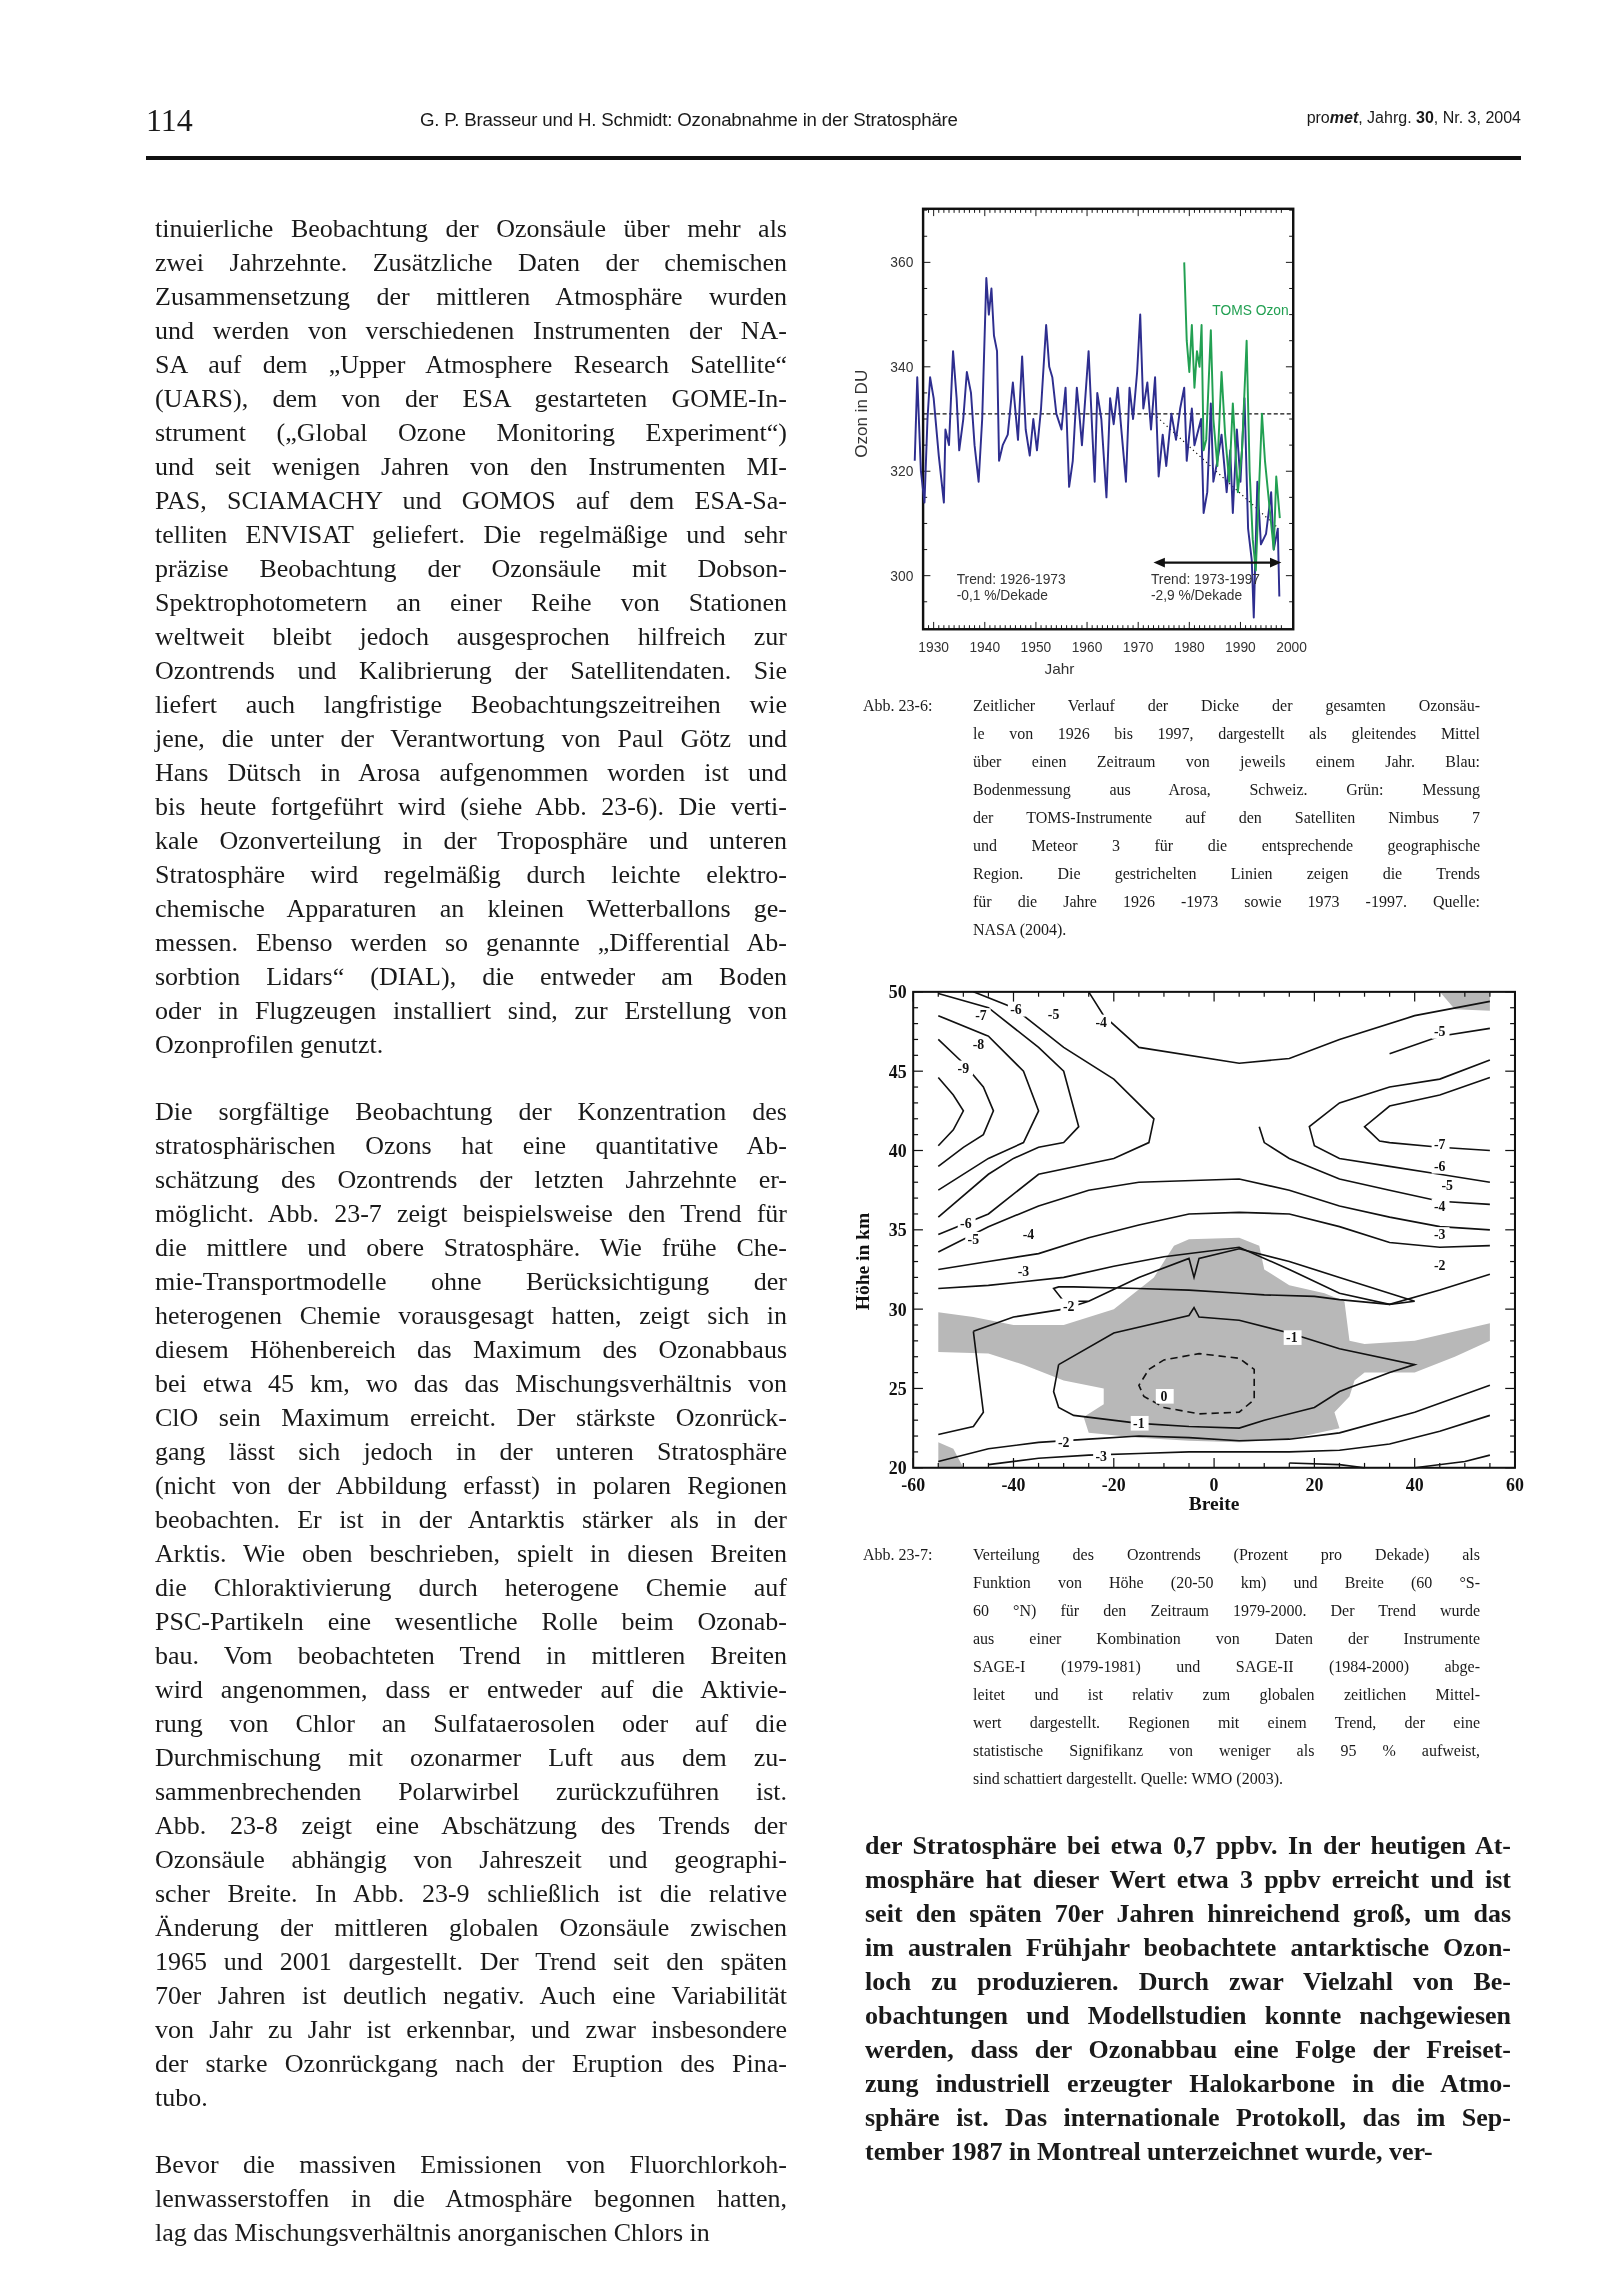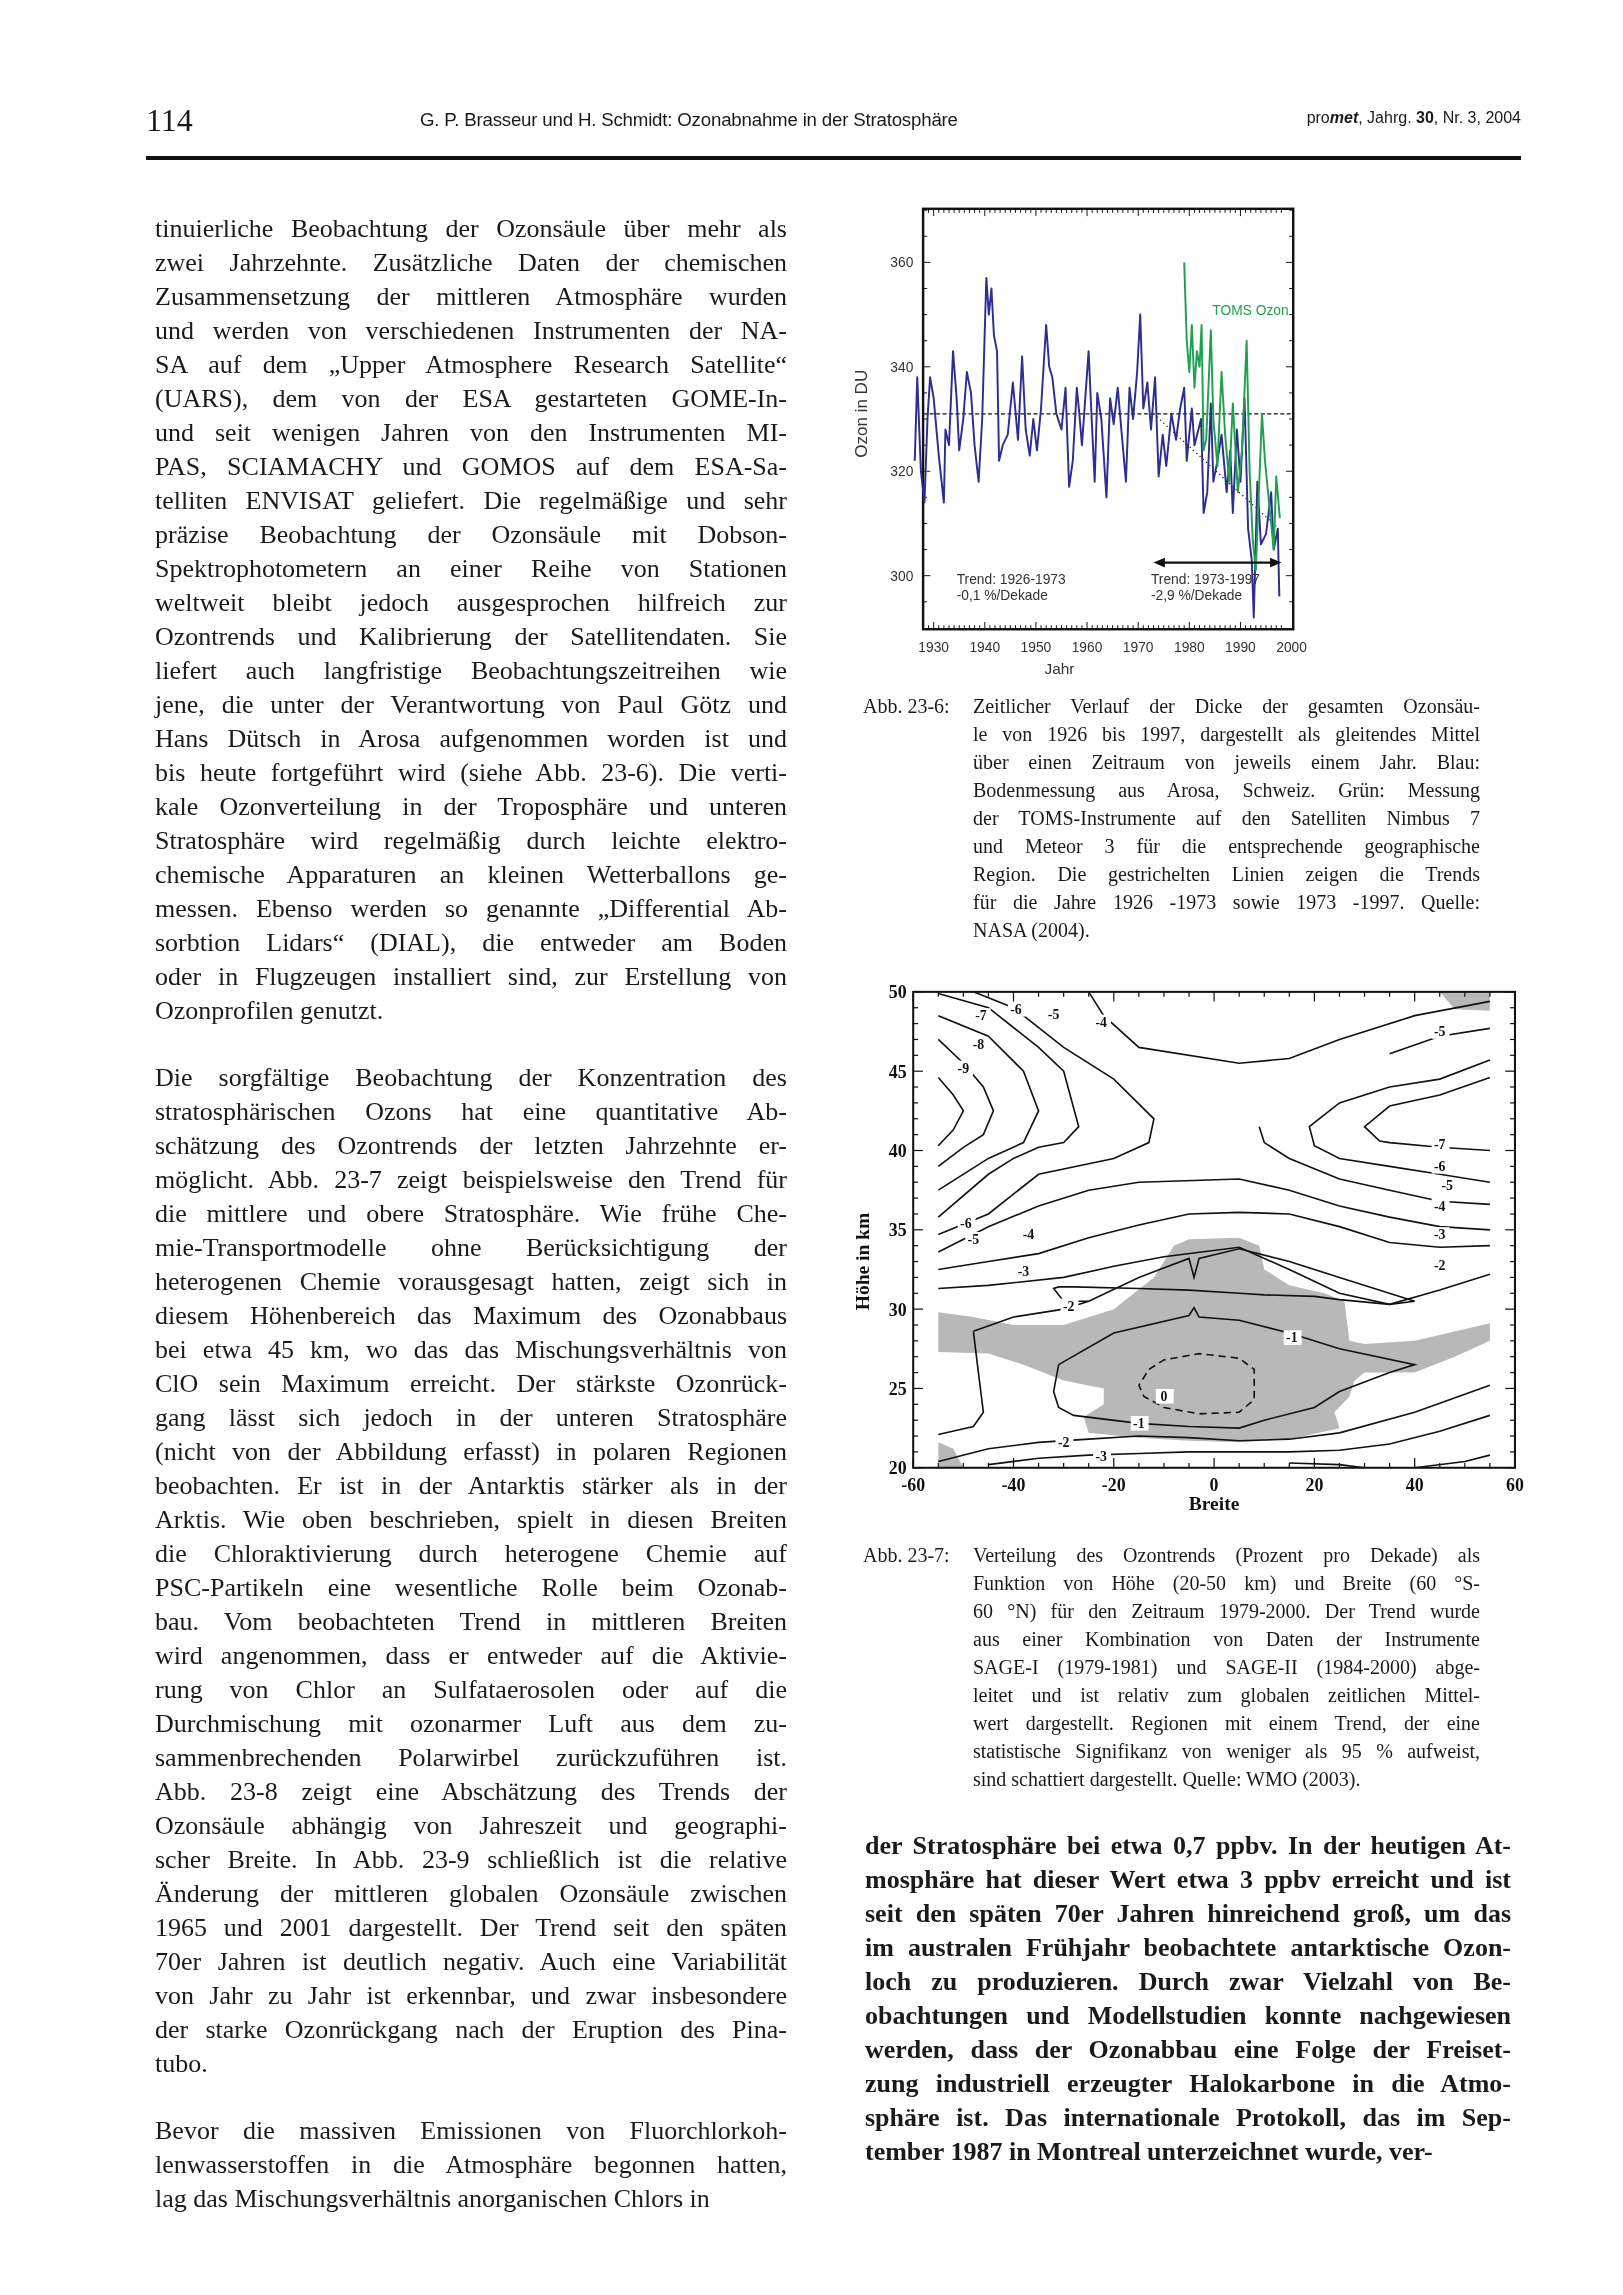--- a/index.html
+++ b/index.html
@@ -16,21 +16,21 @@
 
   .col { position: absolute; font-size: 26px; line-height: 34px; text-align: justify; }
   #col-left { left: 148px; top: 205px; width: 646px; }
   .para { margin: 7px; }
   .para + .para { margin-top: 33px; }
   .line { display: block; text-align: justify; text-align-last: justify; white-space: nowrap; }
   .line.last { text-align-last: left; }
 
   #col-right-body { left: 865px; top: 1829px; width: 646px; font-weight: bold; }
 
-  .caption { position: absolute; font-size: 20px; line-height: 28px; text-decoration: underline; }
+  .caption { position: absolute; font-size: 16px; line-height: 28px; text-decoration: underline; }
   .caption .cap-label { position: absolute; left: 0; top: 0; }
   .caption .cap-text { position: absolute; left: 110px; top: 0; width: 507px; }
   .caption .cap-text .line { display: block; text-align: justify; text-align-last: justify; white-space: nowrap; }
   .caption .cap-text .line.last { text-align-last: left; }
   #caption-1 { left: 863px; top: 692px; width: 650px; height: 260px; }
   #caption-2 { left: 863px; top: 1541px; width: 650px; height: 252px; }
 
   svg text { font-family: "Liberation Sans", "DejaVu Sans", sans-serif; }
   #chart1 { position: absolute; left: 844px; top: 195px; }
   #chart2 { position: absolute; left: 844px; top: 974px; }
@@ -45,20 +45,21 @@
 <div id="rule"></div>
 
 <div id="col-left" class="col serif">
     <div class="para">
       <span class="line">tinuierliche Beobachtung der Ozonsäule über mehr als</span>
       <span class="line">zwei Jahrzehnte. Zusätzliche Daten der chemischen</span>
       <span class="line">Zusammensetzung der mittleren Atmosphäre wurden</span>
       <span class="line">und werden von verschiedenen Instrumenten der NA-</span>
       <span class="line">SA auf dem „Upper Atmosphere Research Satellite“</span>
       <span class="line">(UARS), dem von der ESA gestarteten GOME-In-</span>
+      <span class="line">strument („Global Ozone Monitoring Experiment“)</span>
       <span class="line">und seit wenigen Jahren von den Instrumenten MI-</span>
       <span class="line">PAS, SCIAMACHY und GOMOS auf dem ESA-Sa-</span>
       <span class="line">telliten ENVISAT geliefert.  Die regelmäßige und sehr</span>
       <span class="line">präzise Beobachtung der Ozonsäule mit Dobson-</span>
       <span class="line">Spektrophotometern an einer Reihe von Stationen</span>
       <span class="line">weltweit bleibt jedoch ausgesprochen hilfreich zur</span>
       <span class="line">Ozontrends und Kalibrierung der Satellitendaten. Sie</span>
       <span class="line">liefert auch langfristige Beobachtungszeitreihen wie</span>
       <span class="line">jene, die unter der Verantwortung von Paul Götz und</span>
       <span class="line">Hans Dütsch in Arosa aufgenommen worden ist und</span>

